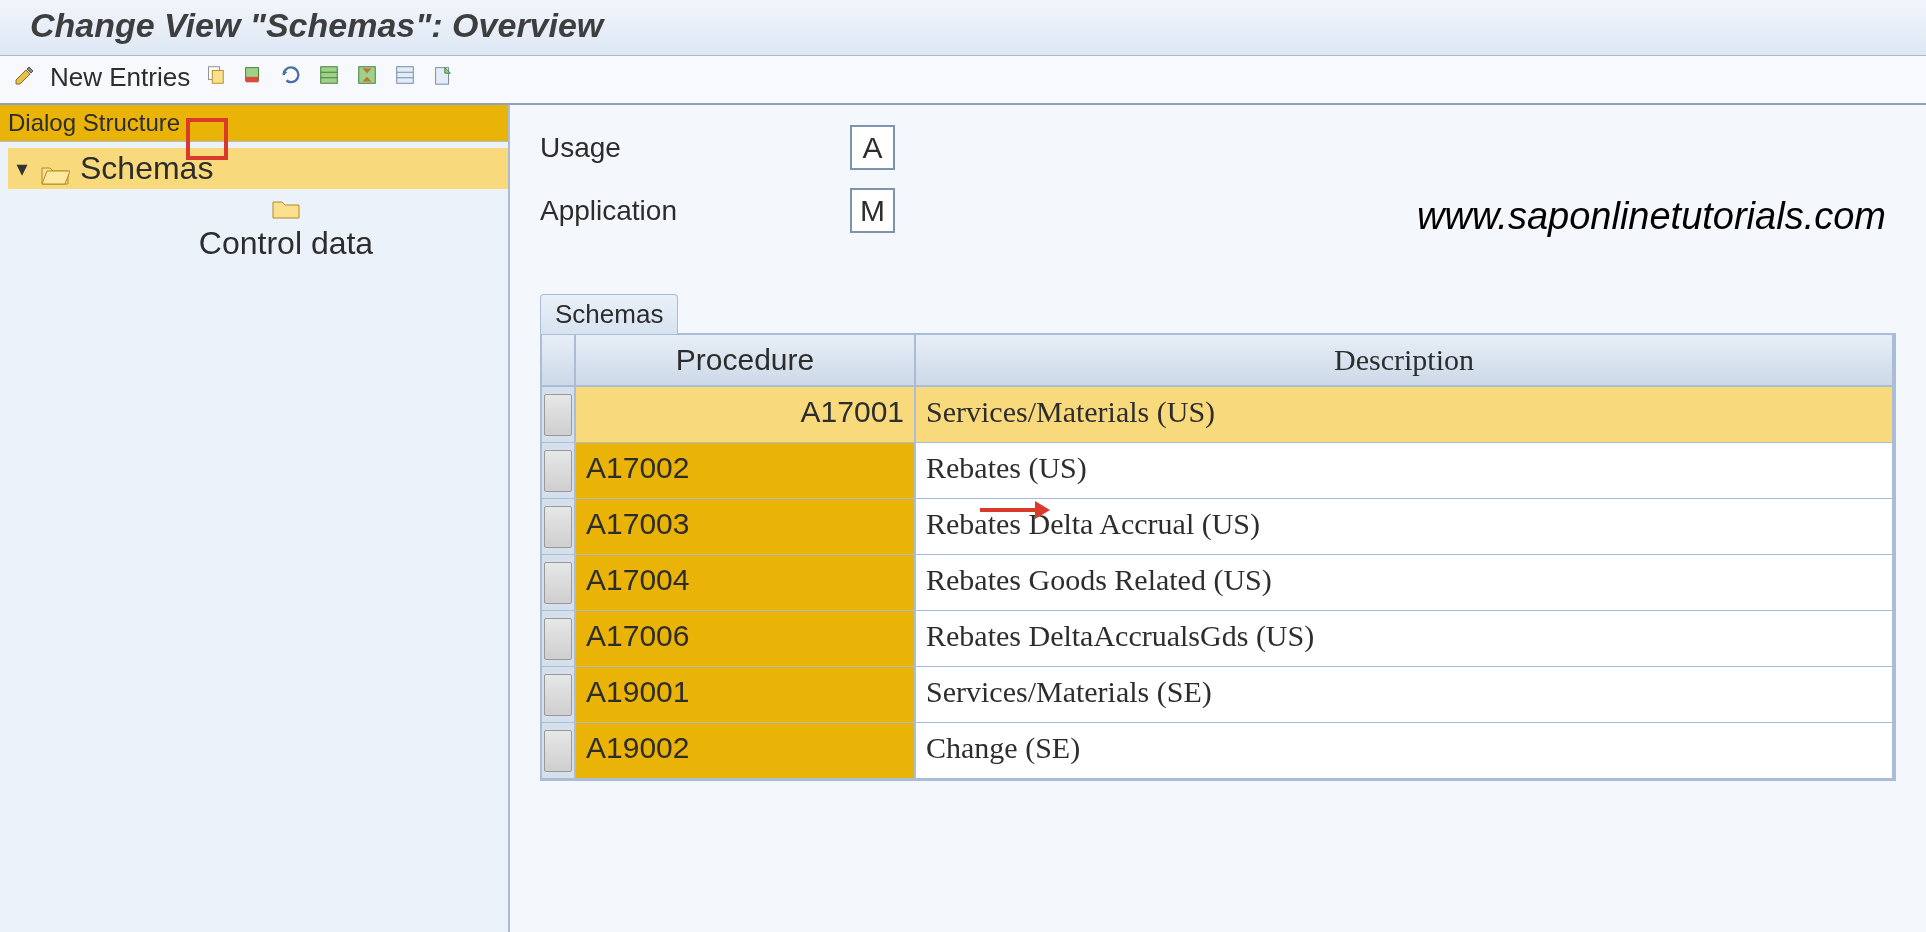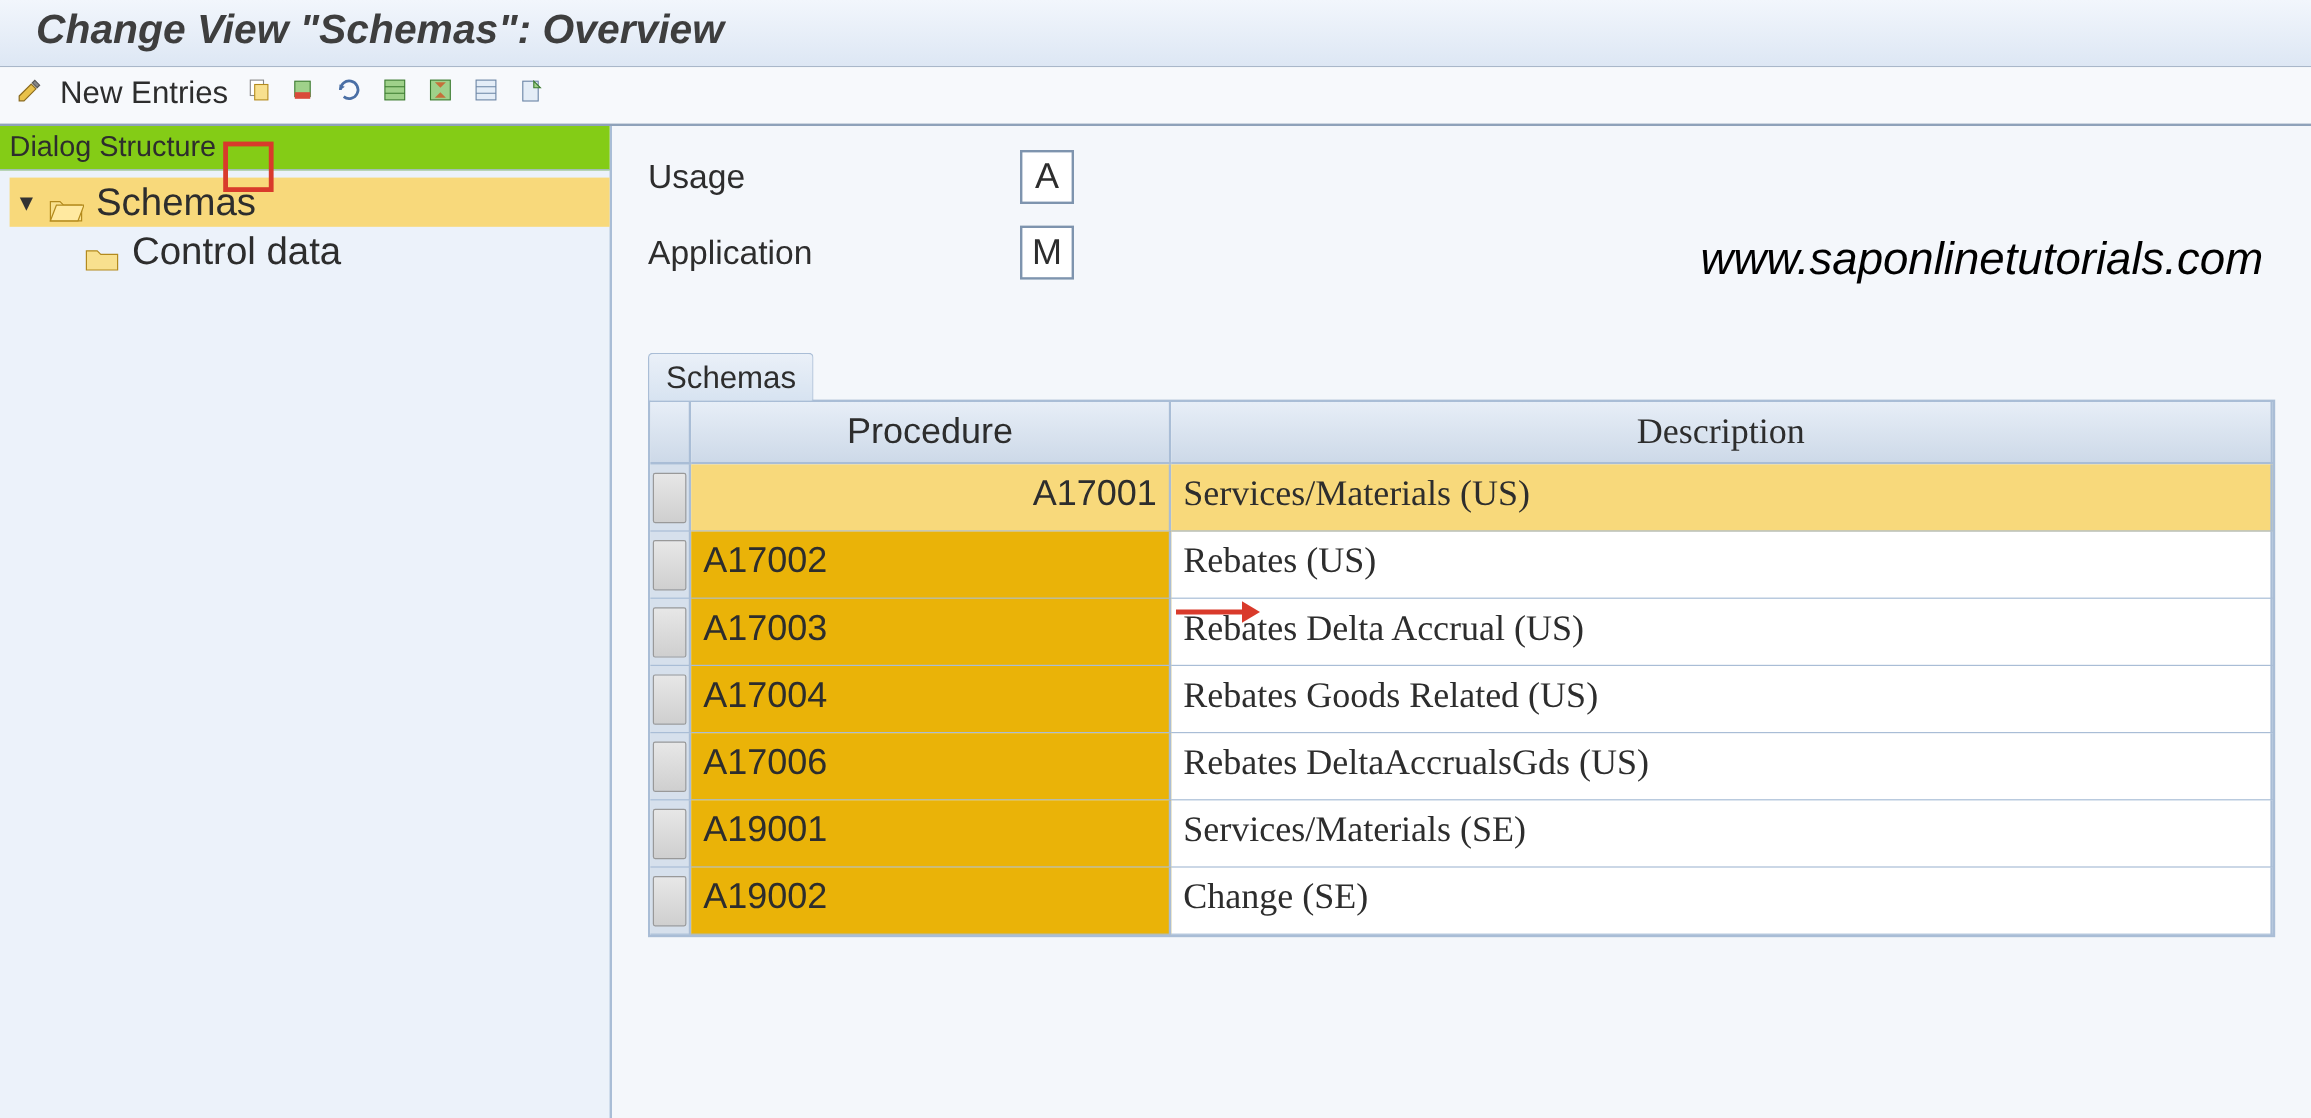--- a/index.html
+++ b/index.html
@@ -3,36 +3,36 @@
 <meta charset="utf-8">
 <style>
   * { box-sizing: border-box; }
   html,body { margin:0; padding:0; font-family:"Segoe UI",Tahoma,Arial,sans-serif; font-size:28px; color:#2d2d2d; background:#f4f7fb; }
   .titlebar { background:linear-gradient(#f2f6fc,#dde7f4); border-bottom:1px solid #a9b7c9; padding:6px 30px 10px 30px; font-style:italic; font-weight:700; font-size:34px; color:#3e3e3e; }
   .toolbar { display:flex; align-items:flex-start; gap:12px; padding:6px 12px 10px 12px; background:#f7f9fc; border-bottom:2px solid #8fa2ba; }
   .tb-label { font-size:26px; font-weight:500; }
   .tb-icon { width:26px; height:26px; display:inline-flex; align-items:center; justify-content:center; }
   .content { display:flex; }
   .left-panel { width:510px; background:#ecf2fa; border-right:2px solid #a9bdd6; min-height:830px; }
-  .left-header { font-size:24px; background:#84cc16; padding:4px 8px; border-bottom:1px solid #a9bdd6; }
+  .left-header { font-size:24px; background:#eab308; padding:4px 8px; border-bottom:1px solid #a9bdd6; }
   .tree { padding:6px 0 0 8px; }
   .tree-row { display:flex; align-items:center; gap:10px; padding:2px 6px; font-size:32px; }
   .tree-row.selected { background:#f8d97b; }
   .caret { width:16px; text-align:center; font-size:22px; color:#333; }
   .folder { width:30px; height:24px; display:inline-block; }
   .right-panel { flex:1; padding:20px 30px; position:relative; }
   .field-row { display:flex; align-items:center; margin-bottom:18px; }
   .field-label { width:310px; font-size:28px; }
   .field-box { width:45px; height:45px; border:2px solid #7e94ae; background:#fff; font-size:30px; line-height:41px; text-align:center; }
   .watermark { position:absolute; top:90px; right:40px; color:#000000; font-style:italic; font-size:38px; font-weight:500; }
   .schemas-wrap { margin-top:60px; }
   .schemas-title { font-size:26px; padding:4px 14px; background:linear-gradient(#eaf0f8,#d7e3f1); border:1px solid #a9bdd6; border-bottom:none; width:fit-content; border-radius:4px 4px 0 0; position:relative; top:1px; z-index:2; }
   .schemas-table { display:flex; border:2px solid #a9bdd6; background:#fff; }
   .col-sel { width:34px; background:#d6e0ec; }
-  .col-proc { width:400px; }
+  .col-proc { width:340px; }
   .col-desc { flex:1;font-family:Liberation Serif, serif; }
   .th { background:linear-gradient(#e7eef7,#cdd9e8); border-bottom:2px solid #a9bdd6; border-right:2px solid #a9bdd6; text-align:center; font-size:30px; padding:8px 0; }
   .td { border-bottom:1px solid #a9bdd6; border-right:2px solid #a9bdd6; padding:8px 10px; font-size:30px; height:56px; }
   .col-sel .td { padding:0; display:flex; align-items:center; justify-content:center; }
   .sel-btn { width:28px; height:42px; background:linear-gradient(#e7e7e7,#cfcfcf); border:1px solid #999; border-radius:2px; }
   .row-selected.td { background:#f8d97b; }
   .col-proc .td { background:#eab308; }
   .col-proc .td.row-selected { background:#f8d97b;text-align:right; }
   .red-box { position:absolute; top:62px; left:186px; width:42px; height:42px; border:4px solid #d93a2b; z-index:5; pointer-events:none; }
   .red-arrow { position:absolute; top:390px; left:470px; z-index:5; pointer-events:none; }
@@ -105,21 +105,21 @@
       <div class="tree-row selected">
         <span class="caret">▾</span>
         <span class="folder">
           <svg width="30" height="24" viewBox="0 0 30 24">
               <path d="M2 6h8l3 3h15v13H2z" fill="#f8e08e" stroke="#b38a1d"></path>
               <path d="M2 22L7 9h23l-5 13z" fill="#ffe9a0" stroke="#b38a1d"></path>
             </svg>
         </span>
         <span>Schemas</span>
       </div>
-      <div class="tree-row" style="padding-left:62px;">
+      <div class="tree-row" style="padding-left:62px;flex-direction:column;">
         <span class="folder">
           <svg width="30" height="24" viewBox="0 0 30 24">
               <path d="M2 6h9l3 3h14v13H2z" fill="#f8e08e" stroke="#b38a1d"></path>
             </svg>
         </span>
         <span>Control data</span>
       </div>
     </div>
   </div>
 

